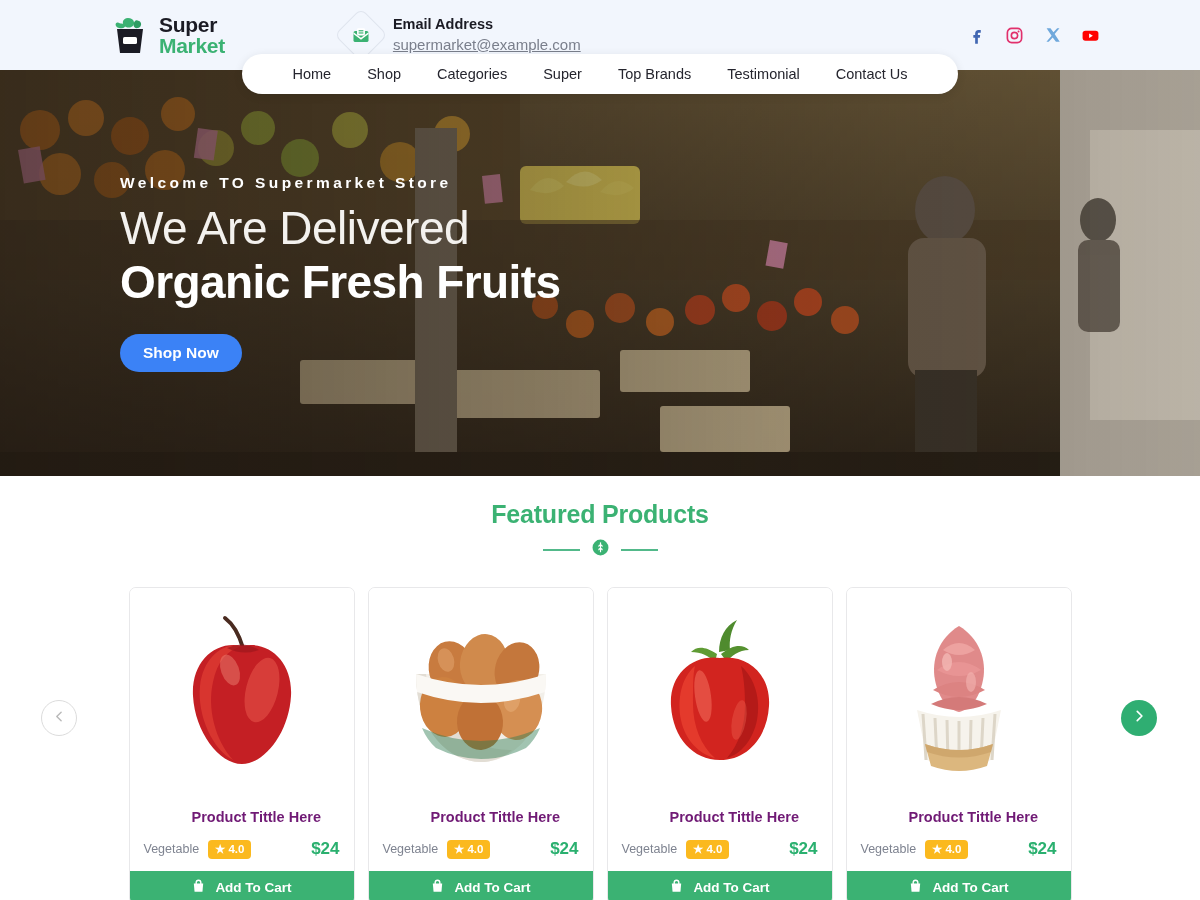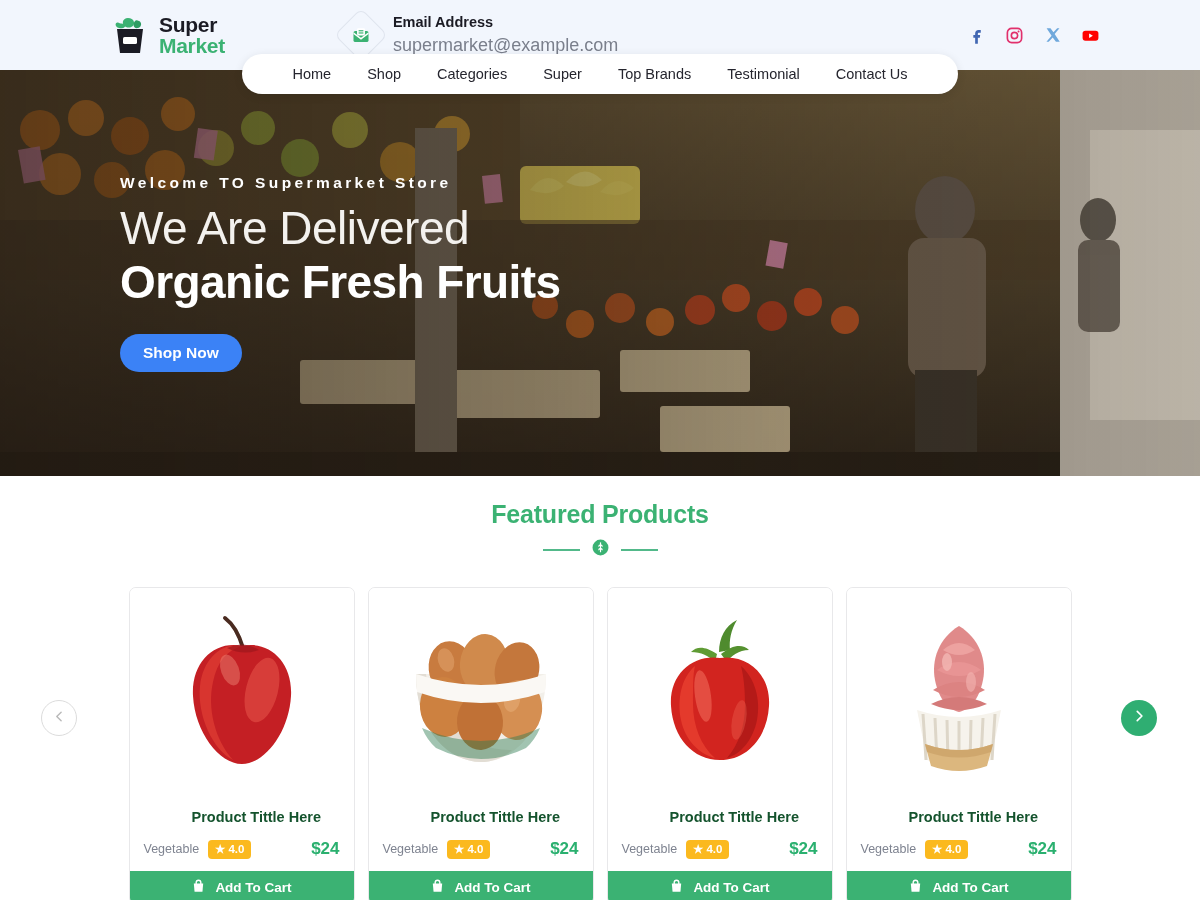--- a/index.html
+++ b/index.html
@@ -25,21 +25,21 @@
   .contact-group { display: flex; align-items: center; margin-left: 117px; gap: 218px; }
   .contact { display: flex; align-items: center; gap: 13px; }
   .diamond {
     width: 38px; height: 38px; border: 1px solid #dfe4ee;
     transform: rotate(45deg); border-radius: 7px;
     display: flex; align-items: center; justify-content: center; flex: 0 0 auto;
   }
   .diamond > svg { transform: rotate(-45deg); }
   .contact-txt { line-height: 1.35; }
   .contact-title { font-size: 14.5px; font-weight: bold; color: #1b1b24; }
-  .contact-sub { font-size: 18px; color: #7a7f8c; }
+  .contact-sub { font-size: 15px; color: #7a7f8c; text-decoration: underline; }
 
   .socials { display: flex; align-items: center; gap: 19px; margin-left: auto; }
   .soc { width: 19px; height: 19px; display: flex; align-items: center; justify-content: center; }
 
   
   .navwrap { position: absolute; top: 54px; left: 0; width: 1200px; z-index: 40;
              display: flex; justify-content: center; }
   .nav {
     background: #fff; border-radius: 26px; height: 40px;
     display: flex; align-items: center; gap: 0;
@@ -83,21 +83,21 @@
 
   .cards {
     display: flex; justify-content: center; gap: 13px; margin-top: 26px;
   }
   .card {
     width: 226px; background: #fff; border: 1px solid #e8e8ea;
     border-radius: 7px; overflow: hidden; display: flex; flex-direction: column;
   }
   .card-img { height: 207px; display: flex; align-items: center; justify-content: center; background: #fff; }
   .card-body { padding: 14px 14px 12px 14px; }
-  .p-title { font-size: 14.5px; font-weight: bold; color: #14532d; padding-left: 48px; }
+  .p-title { font-size: 14.5px; font-weight: bold; color: #701a75; padding-left: 48px; }
   .p-meta { display: flex; align-items: center; margin-top: 14px; }
   .p-cat { font-size: 12.5px; color: #7e8390; }
   .rating {
     display: inline-flex; align-items: center; gap: 3px; background: #fbb91e;
     color: #fff; font-size: 11.5px; font-weight: bold;
     border-radius: 4px; padding: 2.5px 7px; margin-left: 9px;
   }
   .price { margin-left: auto; font-size: 17px; font-weight: bold; color: #2ab06f; }
   .atc {
     height: 33px; background: #3bb273; color: #fff; border: 0; cursor: pointer;

